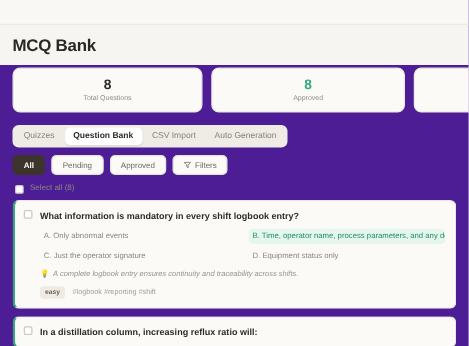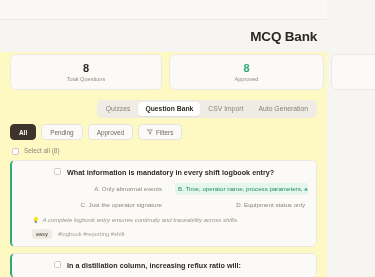--- a/index.html
+++ b/index.html
@@ -3,21 +3,21 @@
 <meta charset="utf-8">
 <style>
   * { box-sizing: border-box; margin: 0; padding: 0; }
   html, body {
     width: 375px; height: 277px;
     overflow: hidden;
     background: #f7f5f1;
     font-family: "Liberation Sans", sans-serif;
     -webkit-font-smoothing: antialiased;
   }
-  .app { width: 327px; height: 277px; position: relative; background: #fef9c3; text-align: right; }
+  .app { width: 375px; height: 277px; position: relative; background: #4c1d95; }
 
   
   .topstrip { height: 20px; background: #faf8f5; border-bottom: 1px solid #eceae5; }
 
   
   .header { padding: 9px 10px 8px 10px; background: #f7f5f1; }
   .page-title {
     font-size: 13.5px; font-weight: bold; color: #2b2722; letter-spacing: -0.2px;
     line-height: 15px;
   }
@@ -73,21 +73,21 @@
     background: #fff; flex: 0 0 auto; cursor: pointer;
   }
   .selectall-label { font-size: 6.4px; color: #8d867c; line-height: 8px; }
 
   
   .qlist { padding: 0 10px; display: flex; flex-direction: column; gap: 6px; }
   .qcard {
     background: #fbfaf7; border: 1px solid #ebe8e2; border-left: 2.5px solid #34a87a;
     border-radius: 5px; padding: 7px 8px 7px 7px; position: relative;
   }
-  .qhead { display: flex; align-items: flex-start; gap: 6px; margin-left: 35px; }
+  .qhead { display: flex; align-items: flex-start; gap: 6px; }
   .qtitle {
     font-size: 7.2px; font-weight: bold; color: #2e2a25; line-height: 9px;
     letter-spacing: 0.02px;
   }
   .opts {
     display: grid; grid-template-columns: 1fr 1fr; column-gap: 10px; row-gap: 4px;
     margin-top: 6px; padding-left: 13px;
   }
   .opt {
     font-size: 6.2px; color: #8b847b; line-height: 8px; padding: 2px 3px;

